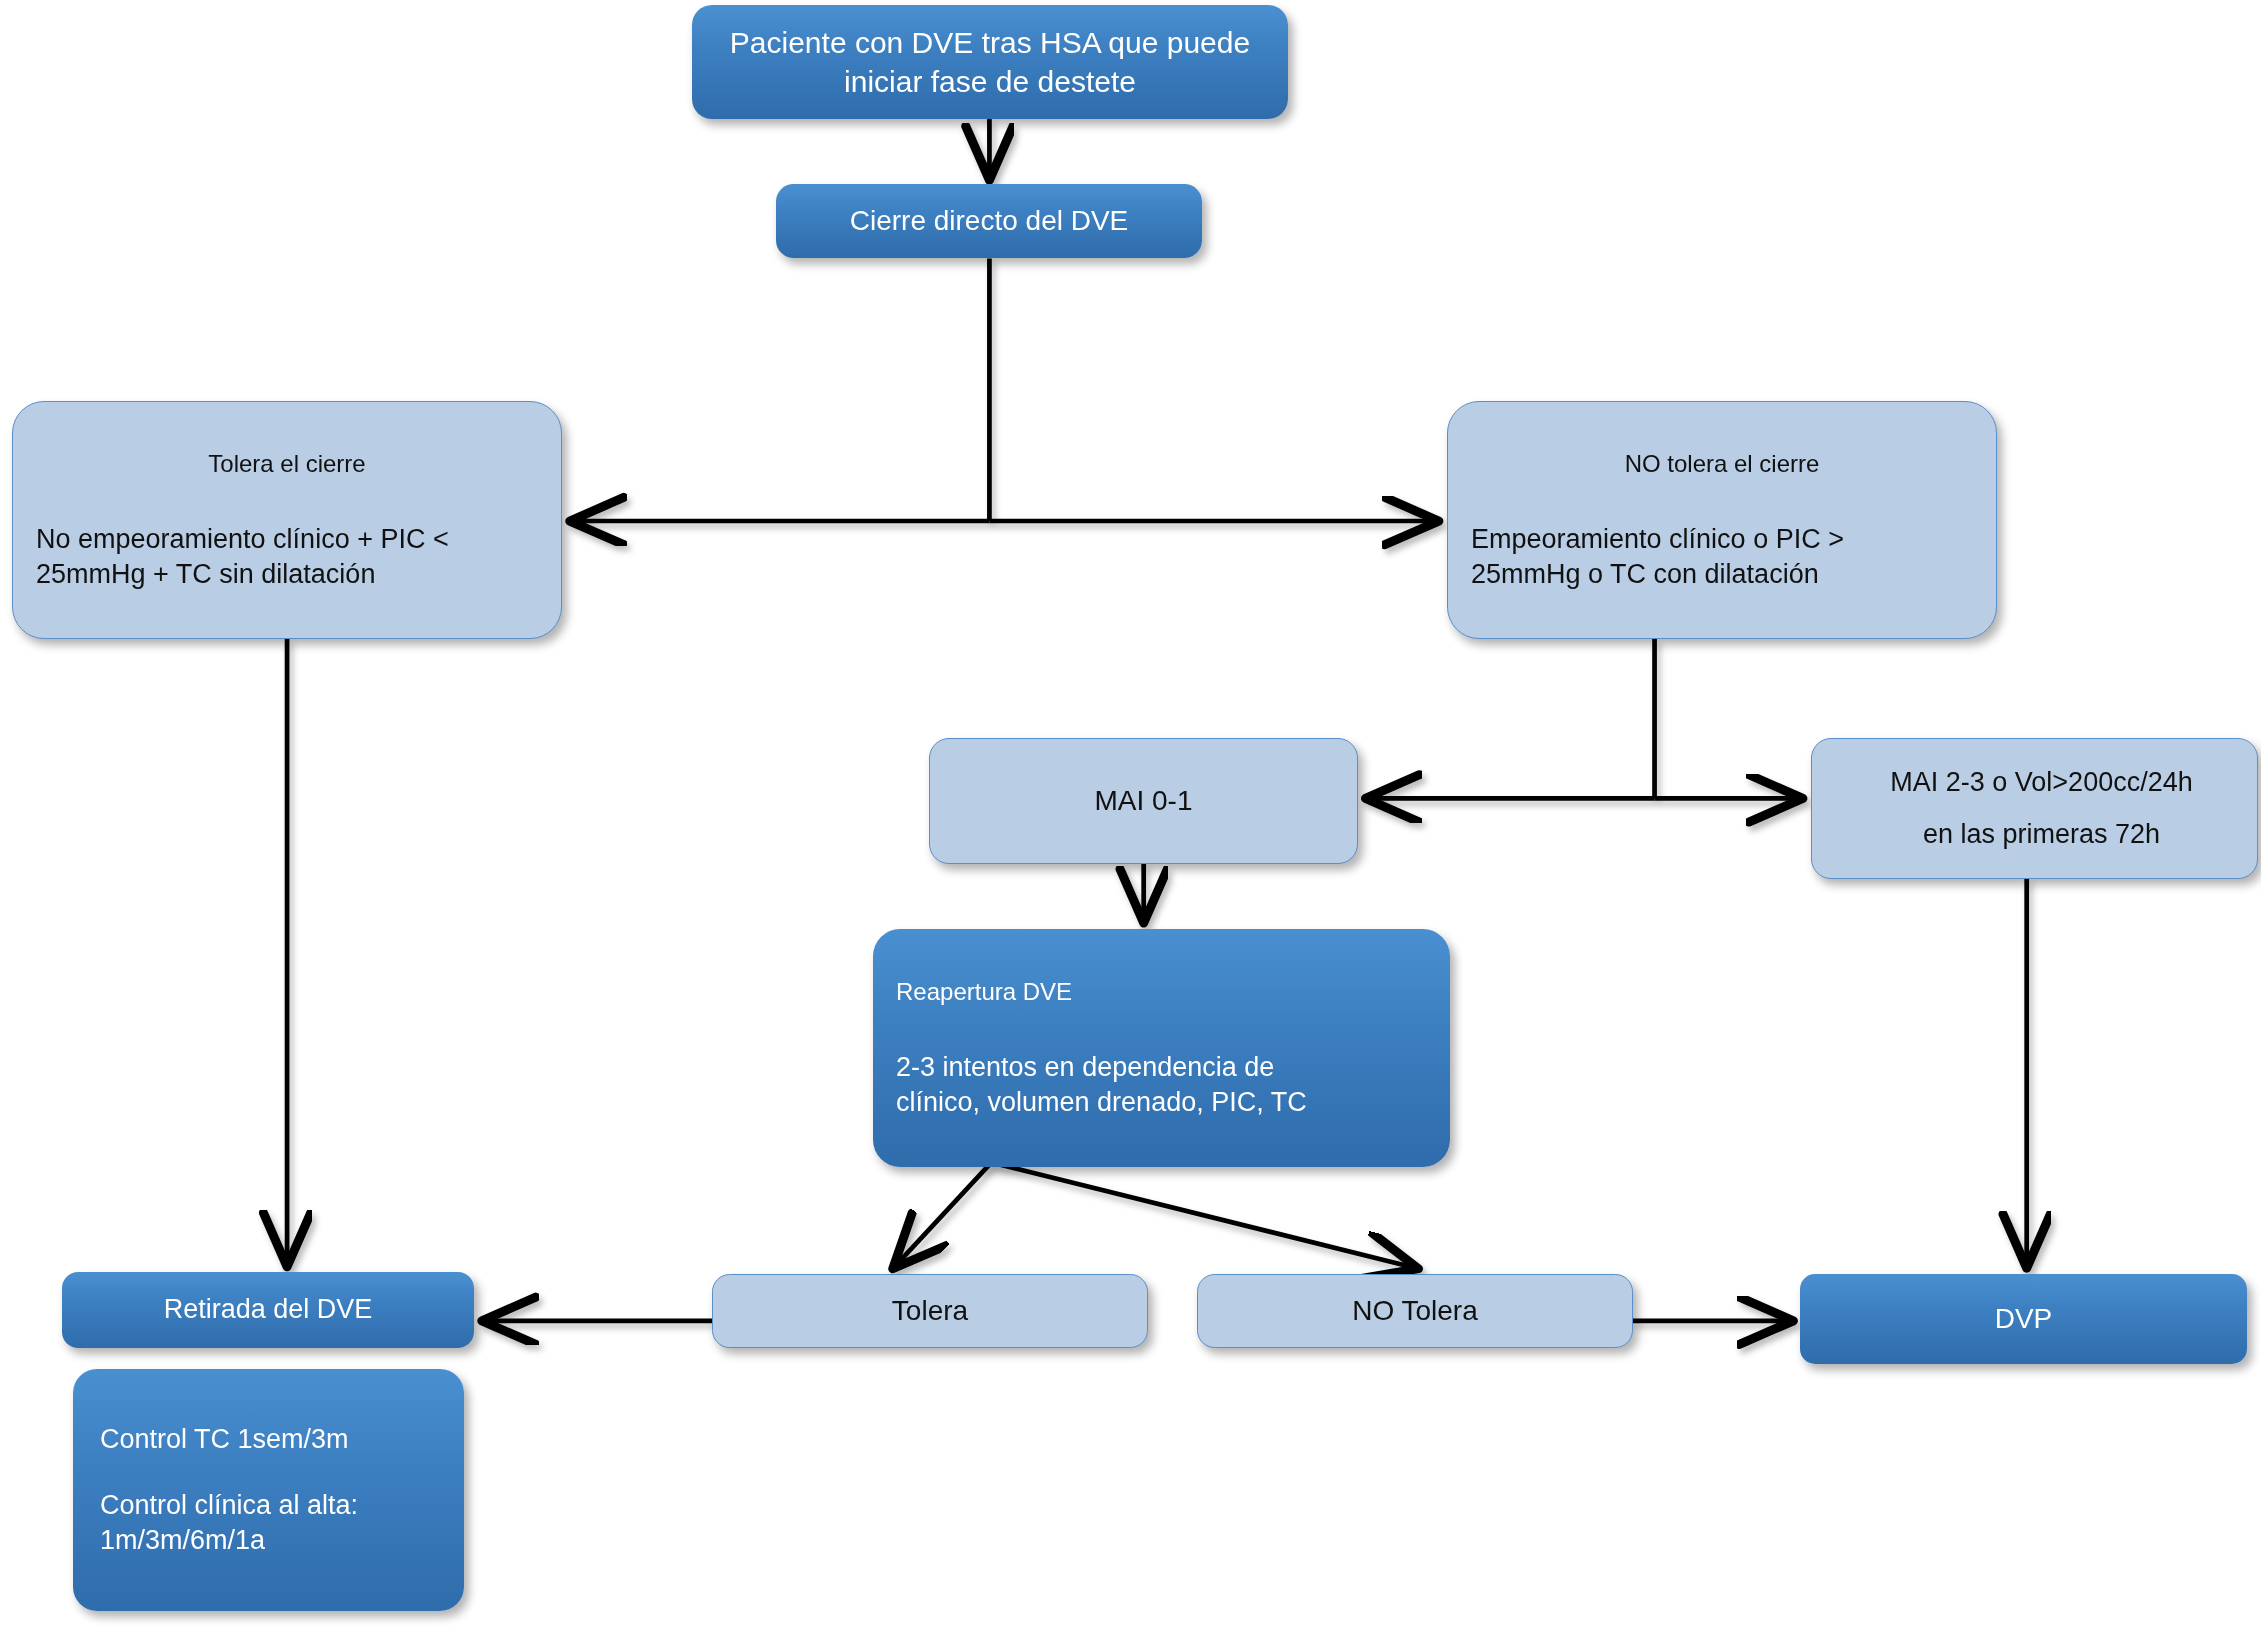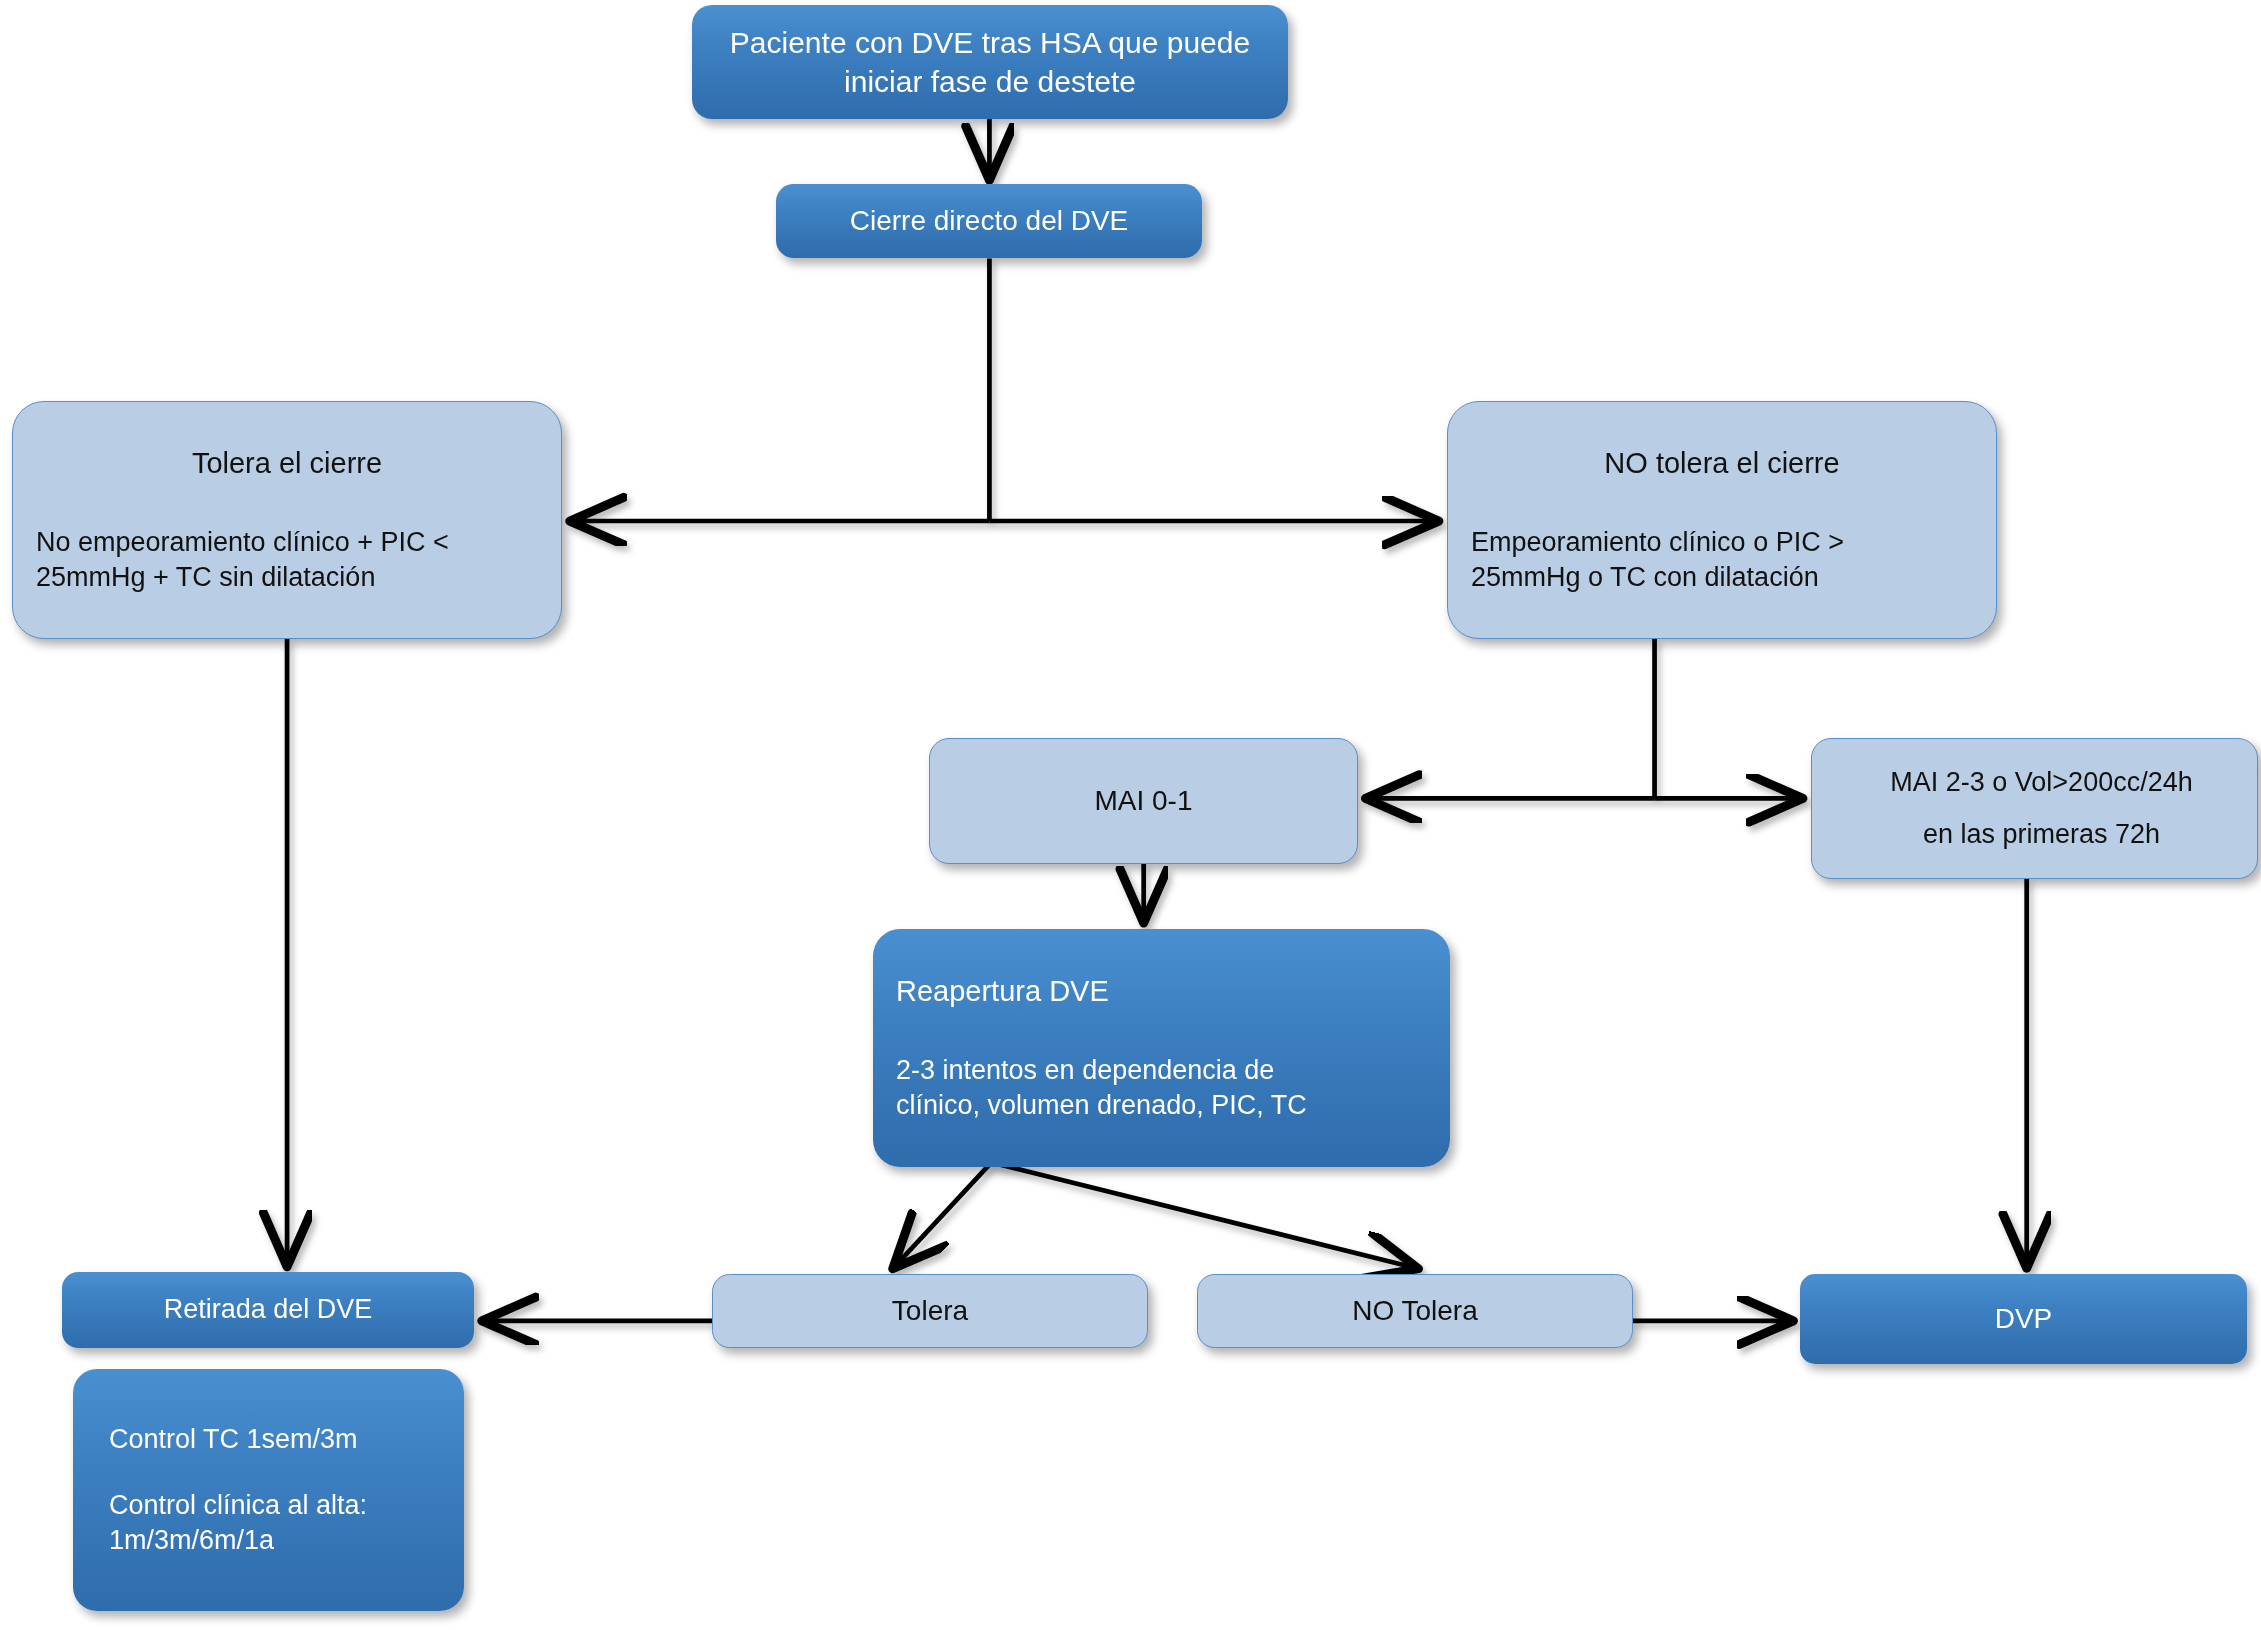--- a/index.html
+++ b/index.html
@@ -46,21 +46,21 @@
   }
   .node .line {
     width: 100%;
     padding: 0 23px;
     box-sizing: border-box;
     line-height: 1.30;
   }
   .node .line.center { text-align: center; }
   .node .line.left   { text-align: left; }
   .node .heading {
-    font-size: 29px;
+    font-size: 24px;
   }
   .node .body {
     font-size: 27px;
   }
   .spacer-sm { height: 17.6px; }
   .spacer-md { height: 31px; }
   .spacer-lg { height: 42px; }
 
   
   #n-paciente   { left: 692px; top: 5.4px;    width: 596px;  height: 114px; border-radius: 20px; }
@@ -70,21 +70,21 @@
   #n-mai01      { left: 929px; top: 738px; width: 429px;  height: 126px; border-radius: 20px; }
   #n-mai23      { left: 1811px; top: 738px; width: 447px;  height: 141px; border-radius: 20px; }
   #n-reapertura { left: 873px; top: 929px; width: 577px;  height: 238px; border-radius: 27px; }
   #n-retirada   { left: 62px;   top: 1272px; width: 412px;  height: 76px; border-radius: 16px; }
   #n-control    { left: 73px;  top: 1369px; width: 391px;  height: 242px; border-radius: 24px; }
   #n-tolera     { left: 712px; top: 1274px; width: 436px;  height: 74px; border-radius: 17.6px; }
   #n-notolera   { left: 1197px; top: 1274px; width: 436px;  height: 74px; border-radius: 17.6px; }
   #n-dvp        { left: 1800px; top: 1274px; width: 447px;  height: 90px; border-radius: 15px; }
 
   #n-retirada .line { padding: 0 13.5px; font-size: 27px; }
-  #n-control  .line { padding: 0 36px; font-size: 27px; }
+  #n-control  .line { padding: 0 27px; font-size: 27px; }
   #n-tolera   .line, #n-notolera .line, #n-dvp .line, #n-cierre .line, #n-mai01 .line { font-size: 28px; }
   #n-mai23    .line { font-size: 27px; padding-left: 37px; }
   #n-paciente .line { font-size: 30px; }
 </style>
 </head>
 <body>
 
 <div id="canvas">
 
   <svg id="edges" viewBox="0 0 3341 2409" xmlns="http://www.w3.org/2000/svg">

